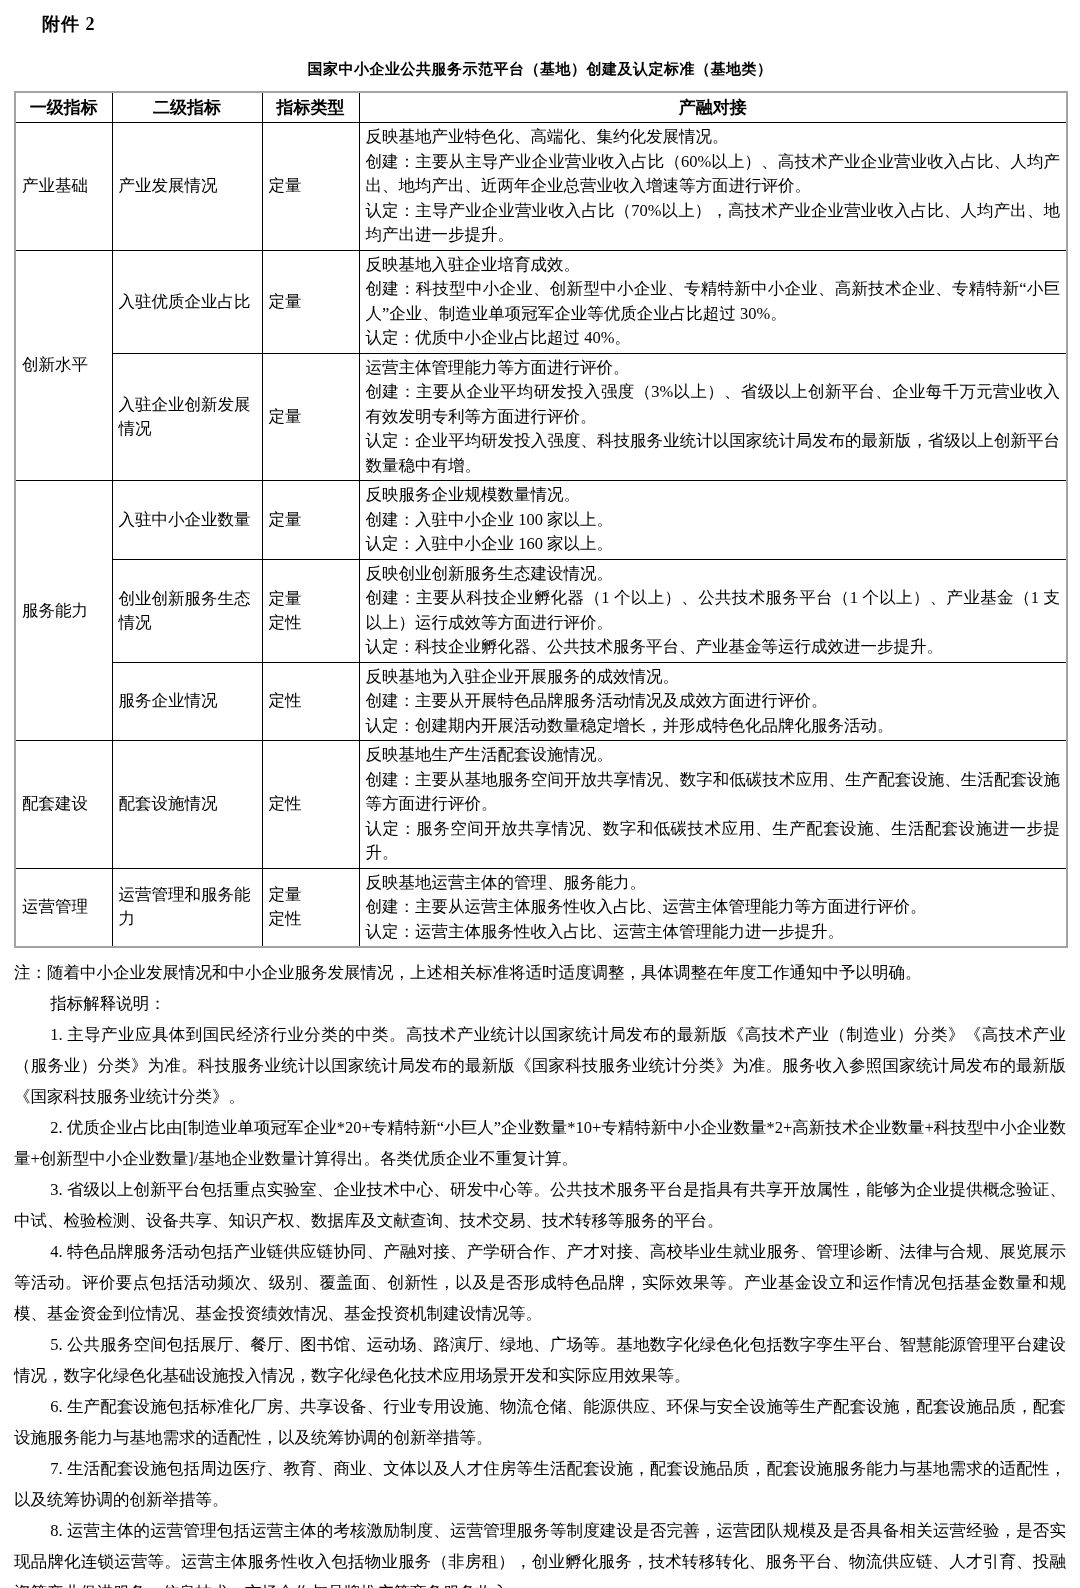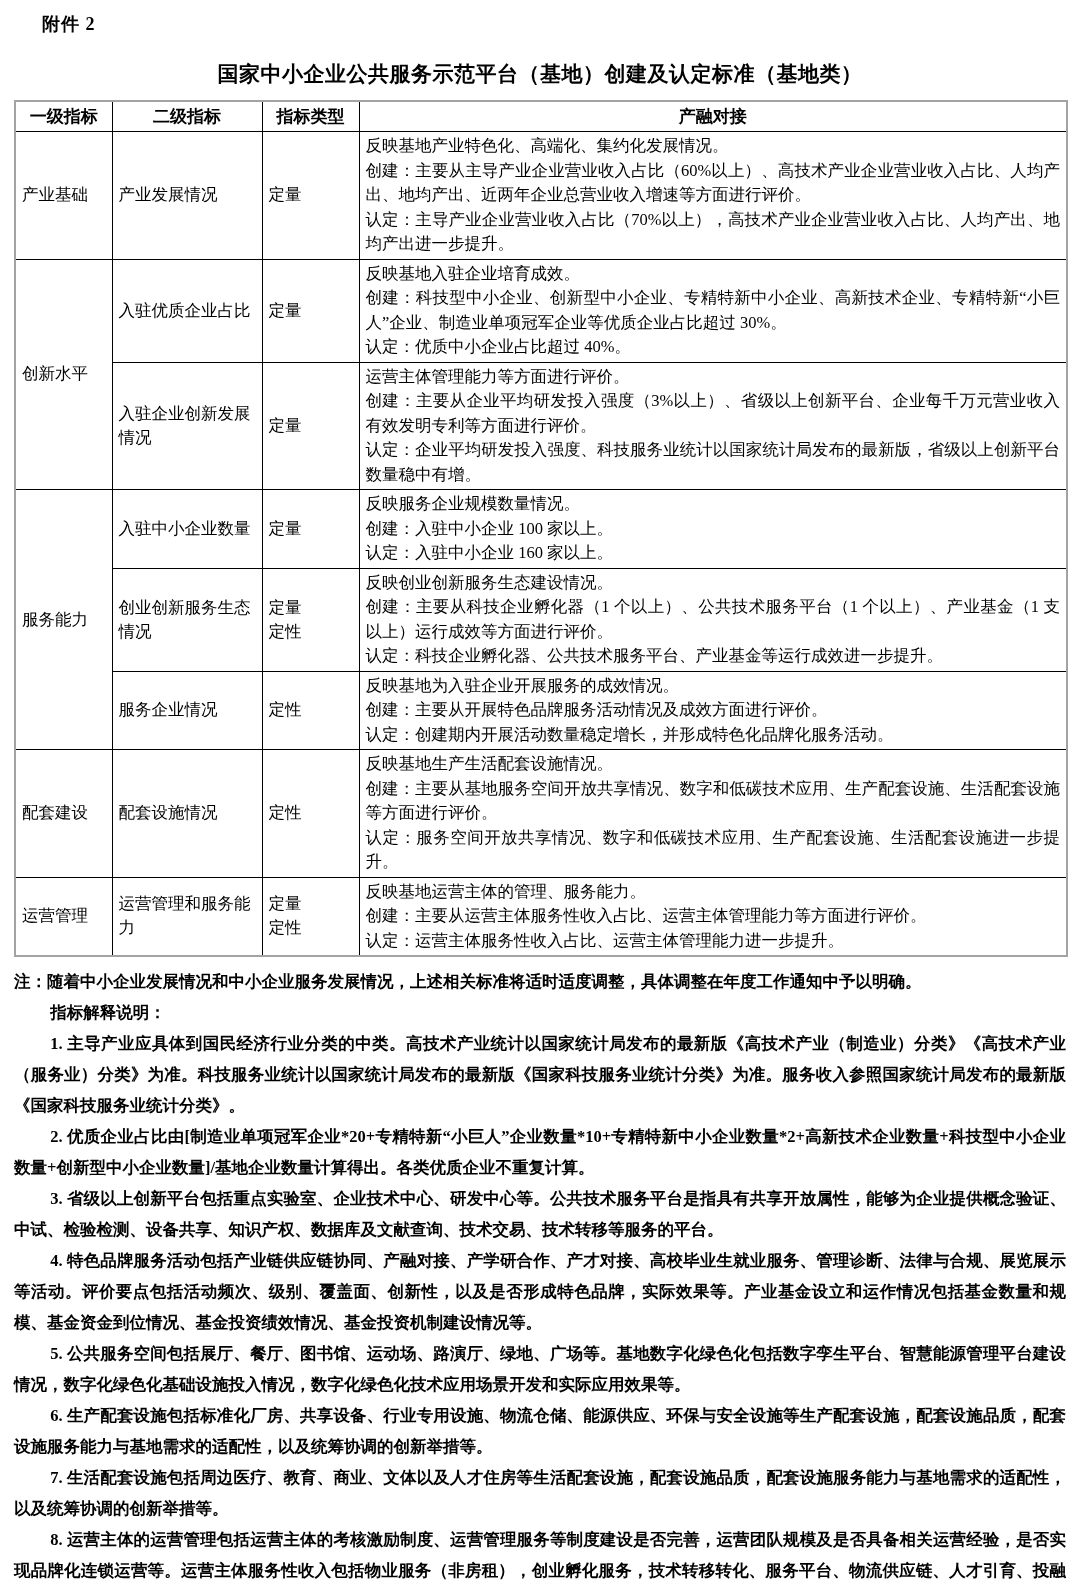--- a/index.html
+++ b/index.html
@@ -5,21 +5,21 @@
   html,body{margin:0;padding:0;background:#ffffff;}
   body{
     width:1080px;
     font-family:"Liberation Serif","DejaVu Serif",serif;
     color:#000;
     -webkit-font-smoothing:antialiased;
   }
   .page{width:1052px;margin:0 auto;padding-top:8px;padding-bottom:28px;}
   .attachment{font-size:18px;font-weight:bold;margin:4px 0 0 14px;letter-spacing:1px;padding-left:14px;}
   .doc-title{
-    text-align:center;font-size:21px;font-weight:bold;
+    text-align:center;font-size:15px;font-weight:bold;
     margin:24px 0 12px 0;letter-spacing:0.5px;
   }
   table.std{
     width:1052px;border-collapse:collapse;table-layout:fixed;
     border:2px solid #a3a3a3;
   }
   table.std th, table.std td{
     border:1px solid #000;
     font-size:16.5px;
     vertical-align:middle;
@@ -28,21 +28,21 @@
   }
   table.std th{
     font-weight:bold;text-align:center;height:28px;font-size:17px;
     padding:3px 2px;
   }
   td.c1, td.c2, td.c3{text-align:left;line-height:24px;margin-left:27px;}
   td.c4{text-align:left;padding:3px 10px;}
   .desc-line{line-height:24.5px;text-align:justify;}
   .type-line{line-height:24px;}
   .notes{width:1052px;margin:9px auto 0 auto;font-size:16.5px;}
-  .notes p{margin:0;line-height:31px;text-align:justify;font-weight:bold;}
+  .notes p{margin:0;line-height:31px;text-align:justify;}
   .note-general{text-indent:0;}
   .note-subtitle{text-indent:2.2em;}
   .note-item{text-indent:2.2em;}
 </style>
 </head>
 <body>
 
 <div class="page">
 
   <div class="attachment">附件 2</div>

